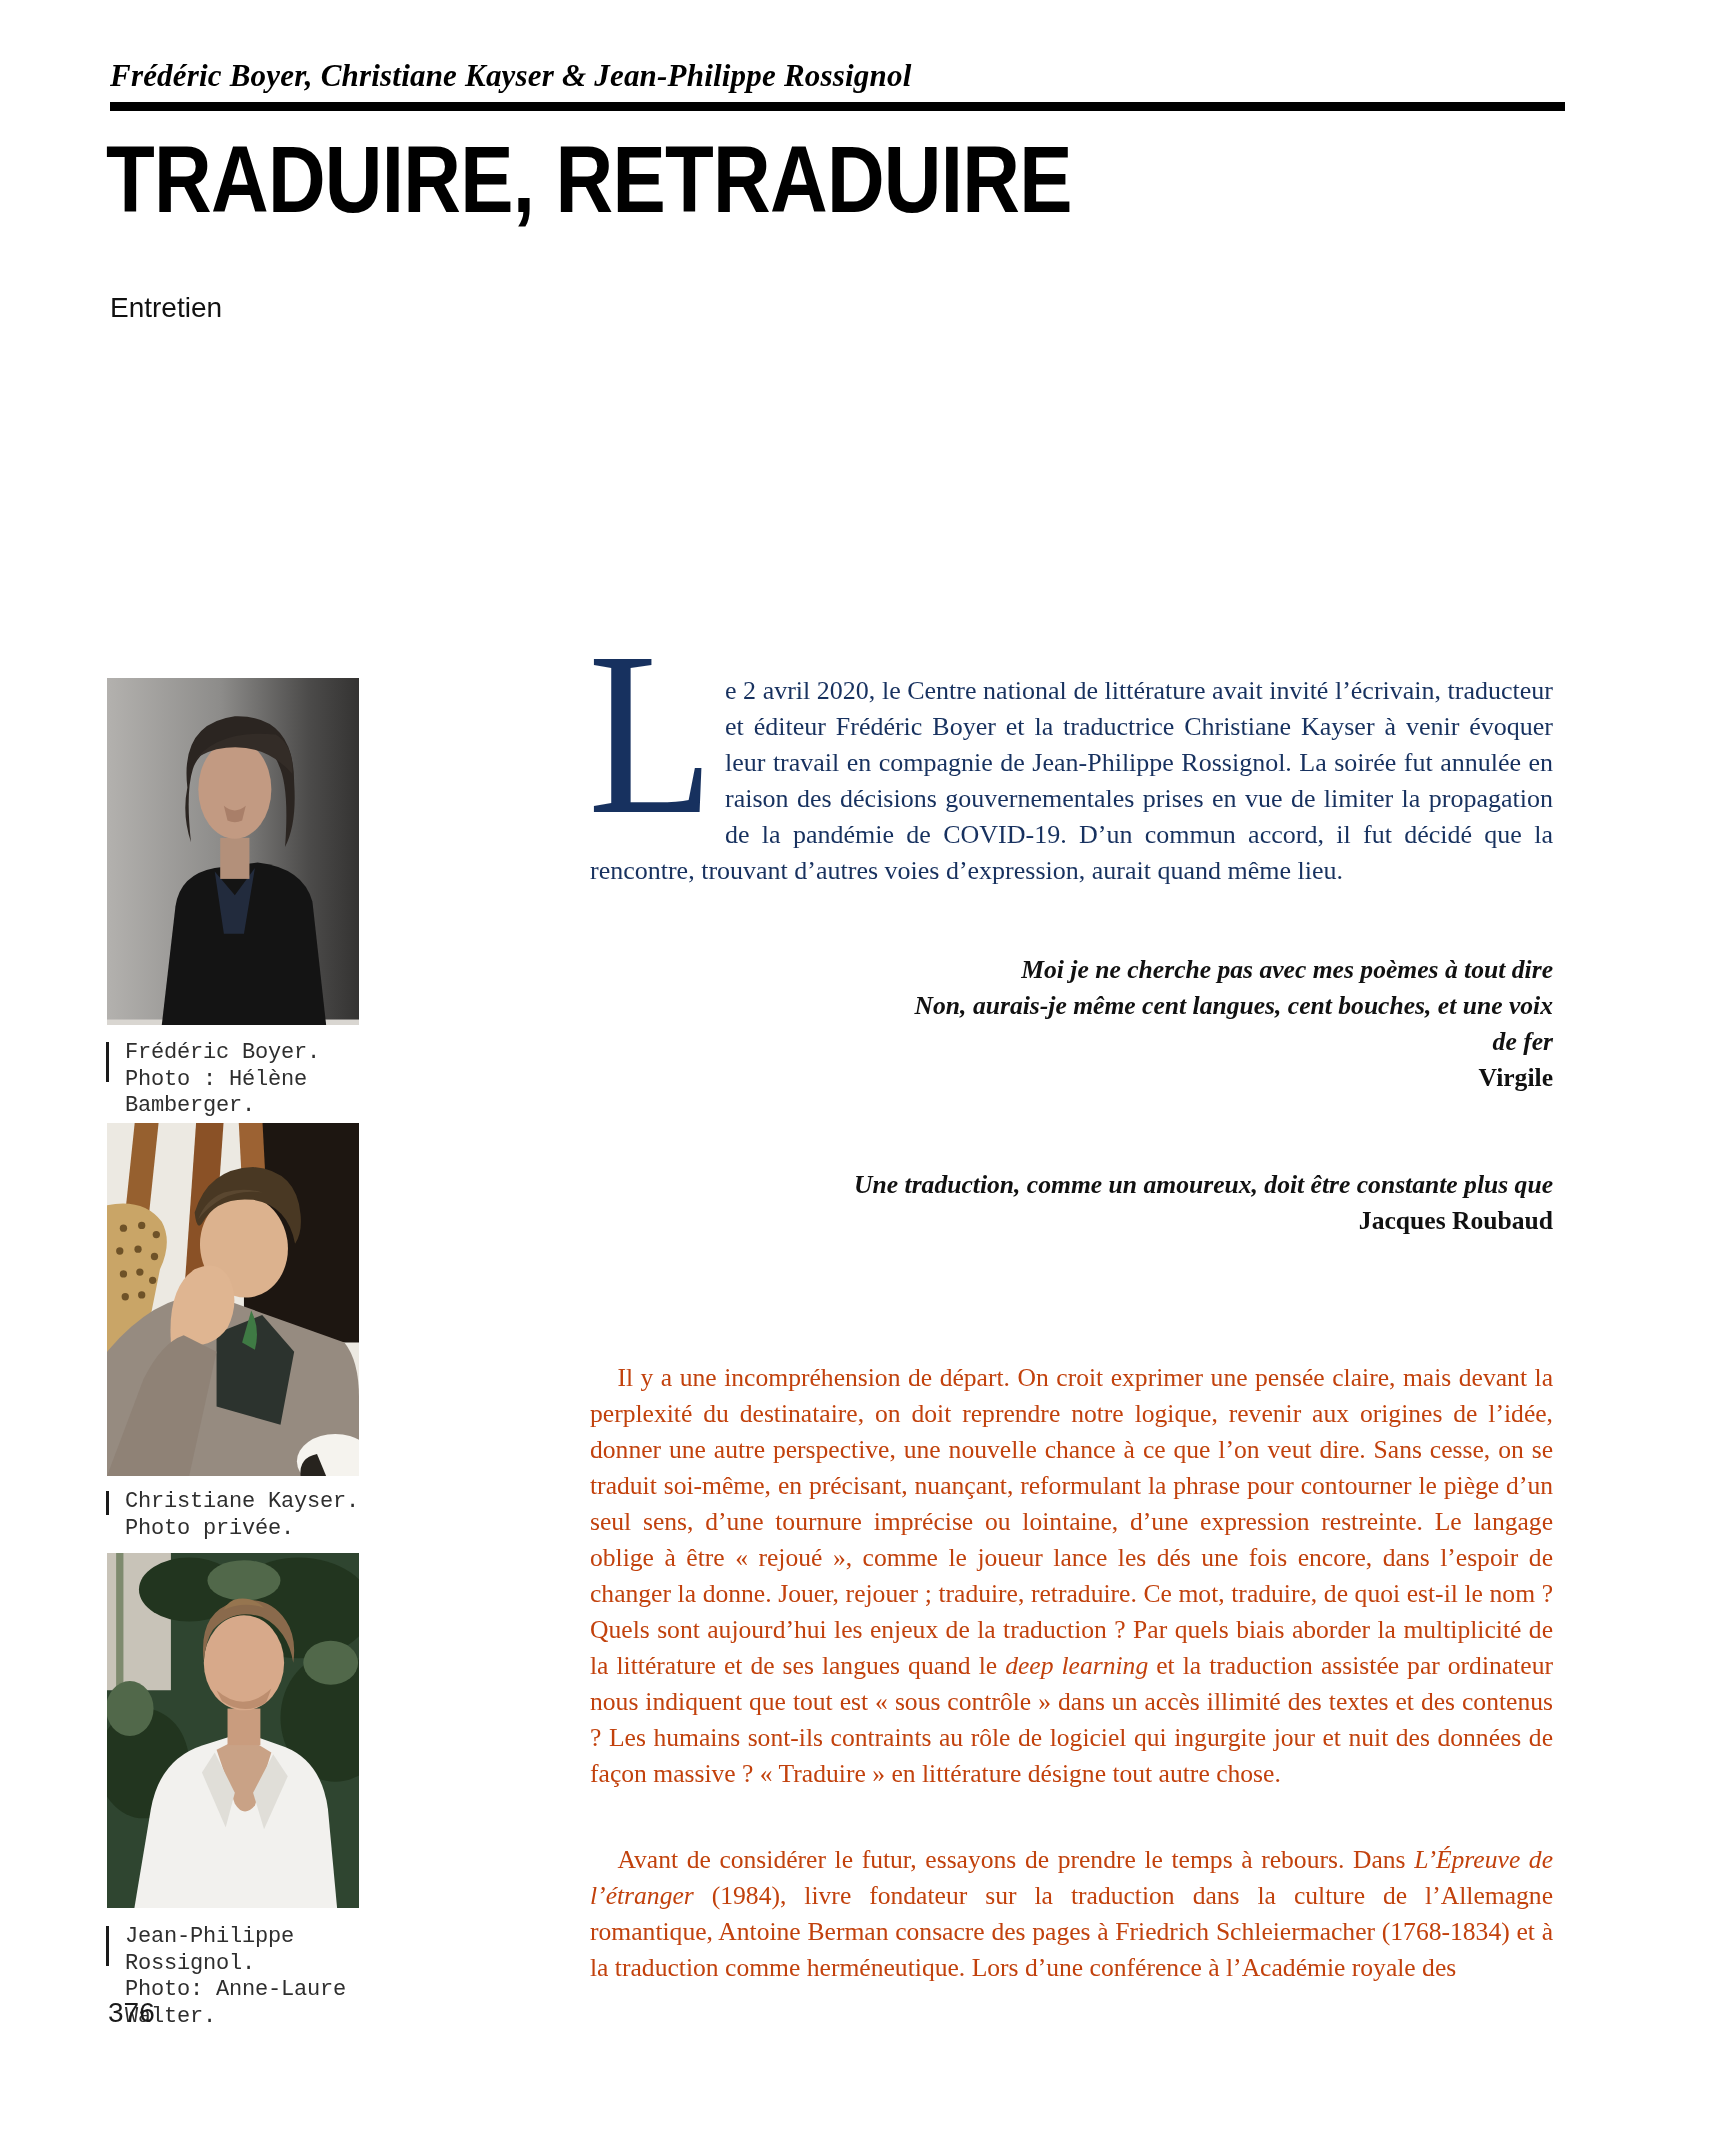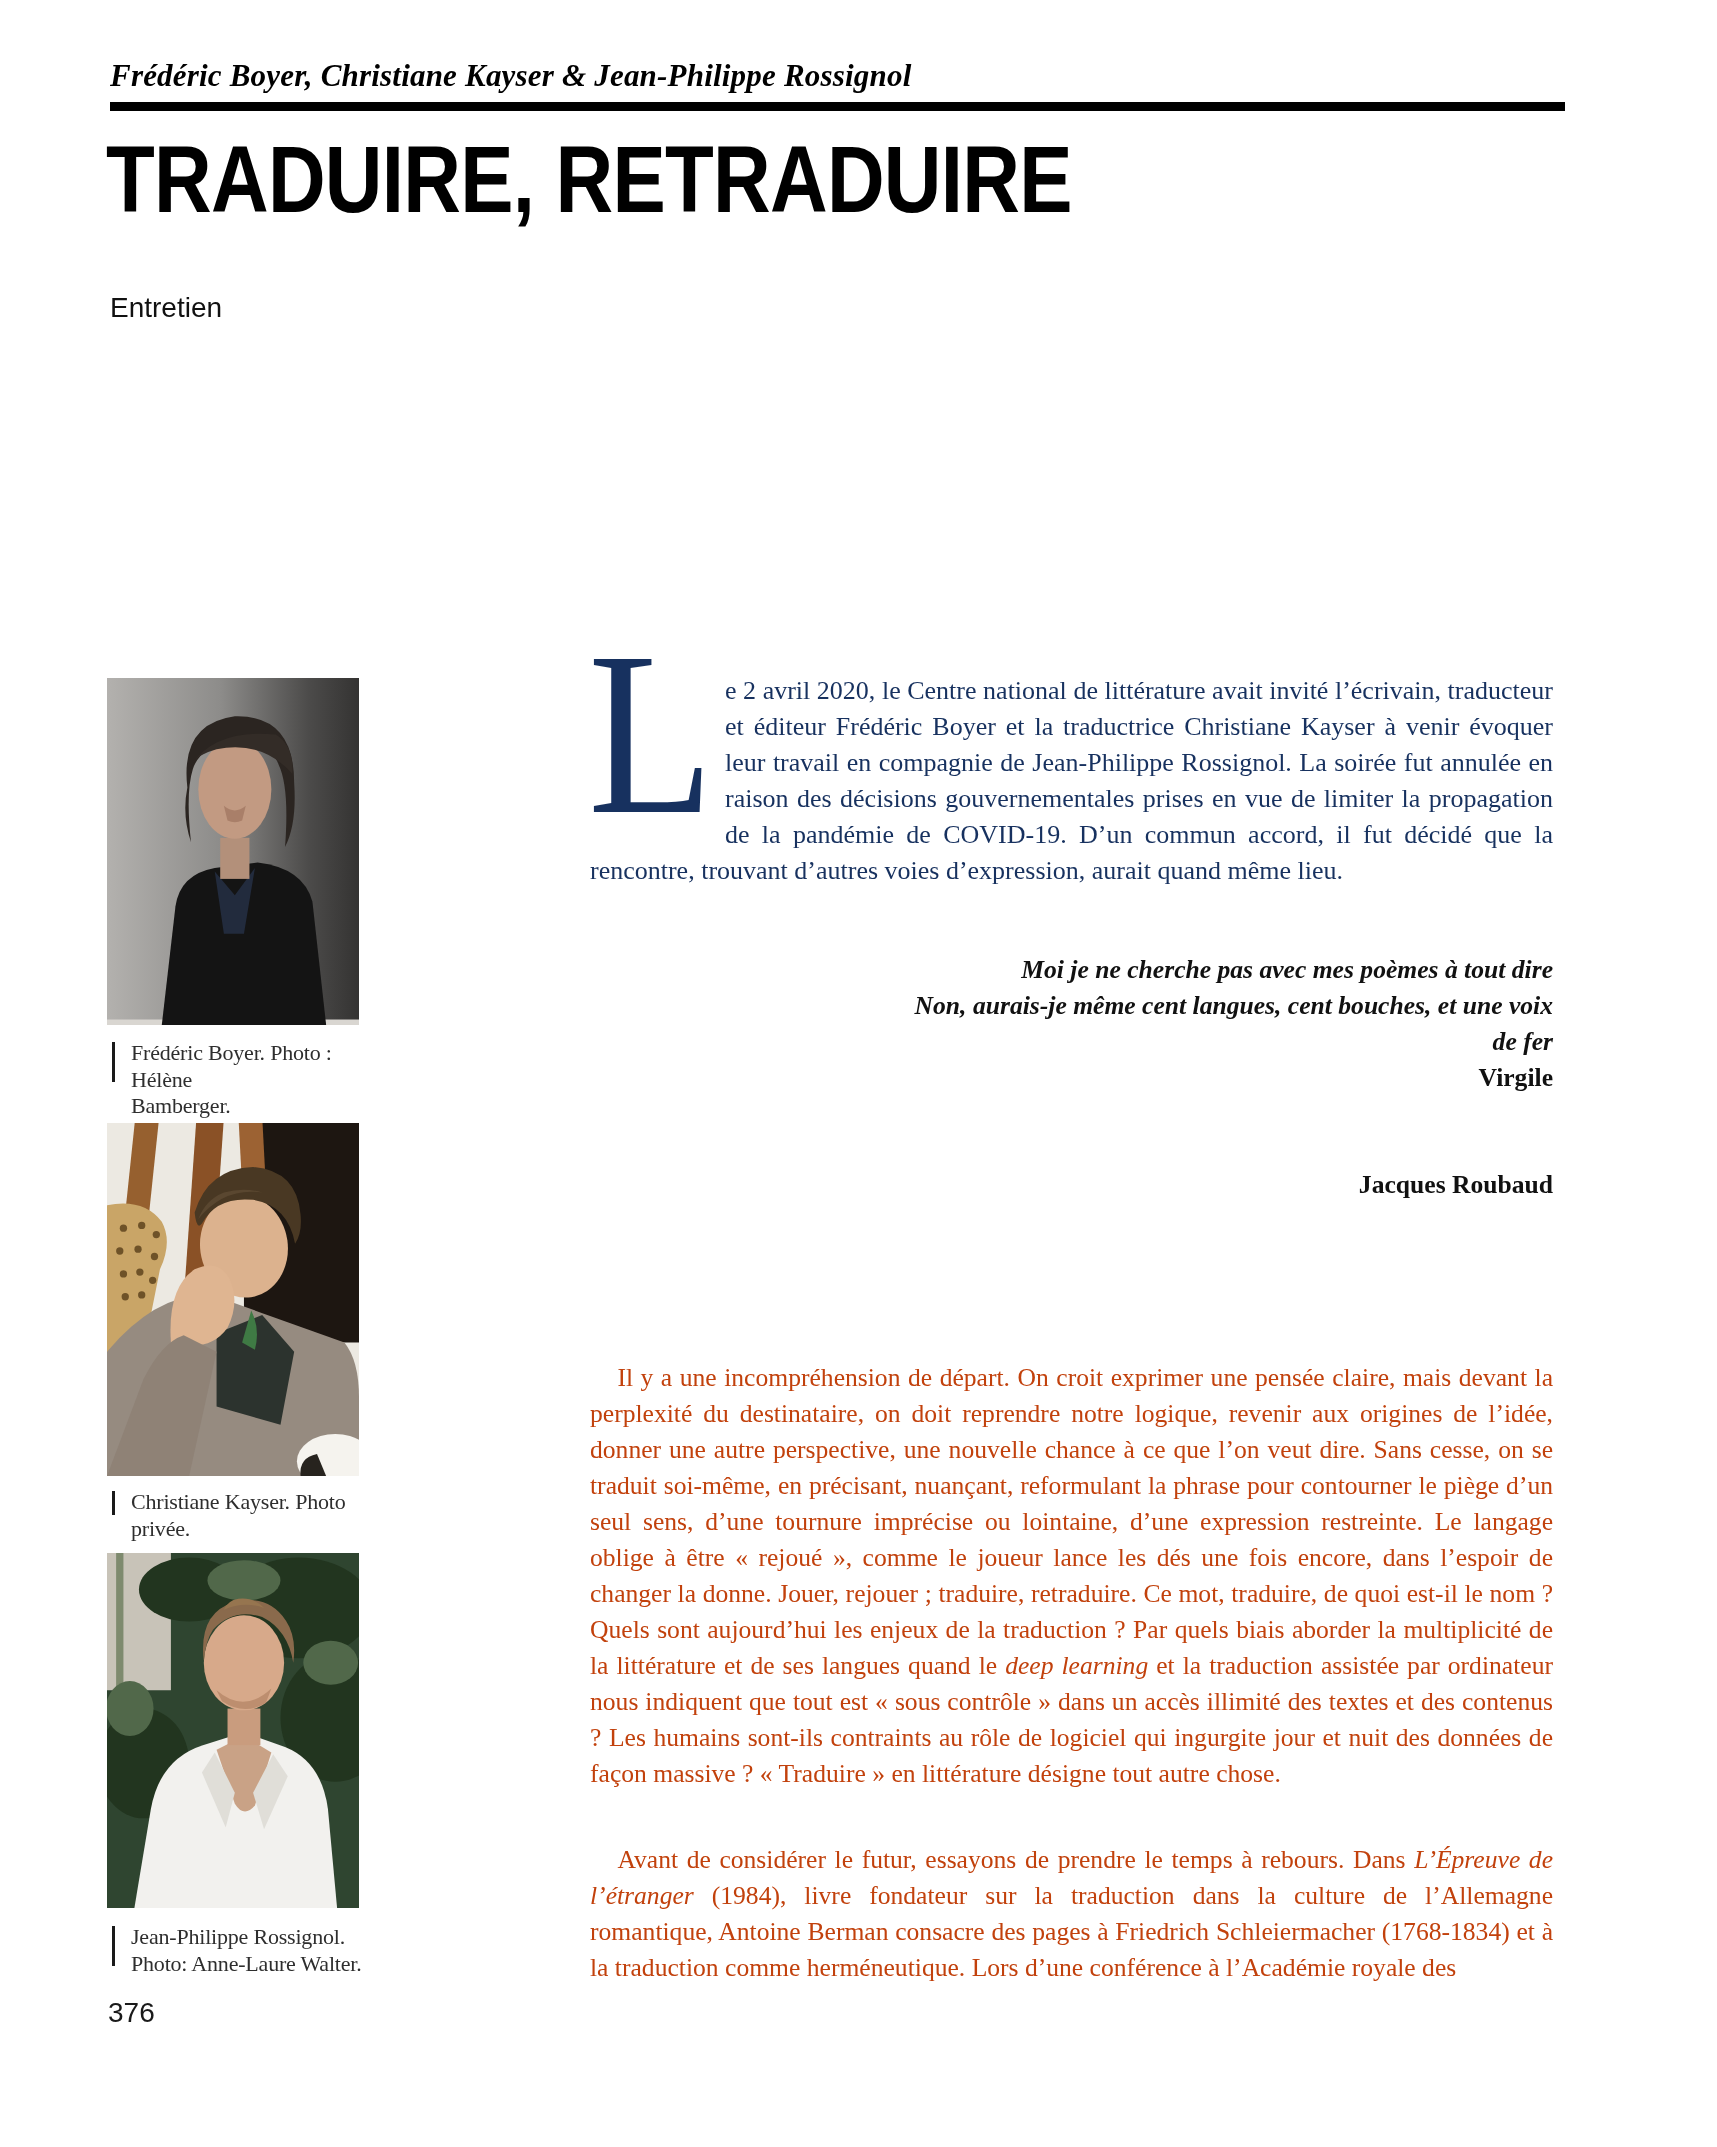--- a/index.html
+++ b/index.html
@@ -12,21 +12,21 @@
   .rule{position:absolute;left:110px;top:102px;width:1455px;height:9.1px;background:#000;}
   .title{position:absolute;left:106px;top:133px;font-family:"Liberation Sans",sans-serif;
          font-weight:700;font-size:94px;line-height:1;letter-spacing:-0.9px;color:#000;
          transform:scaleX(.85);transform-origin:left top;white-space:nowrap;}
   .genre{position:absolute;left:110px;top:270px;font-family:"Liberation Sans",sans-serif;
          font-size:28px;color:#111;margin-top:22px;}
 
   
   .photo{position:absolute;left:107px;width:252px;overflow:hidden;background:#888;}
   .photo svg{display:block;width:100%;height:100%;}
-  .caption{position:absolute;left:112px;width:274px;font-family:Liberation Serif, serif;
+  .caption{position:absolute;left:106px;width:274px;font-family:Liberation Mono, monospace;
            font-size:22px;line-height:26.5px;color:#2e2e2e;letter-spacing:-0.2px;}
   .caption .bar{position:absolute;left:0;top:1.8px;width:2.7px;background:#1a1a1a;}
   .caption .lines{margin-left:19px;}
   .pagenum{position:absolute;left:108px;top:1997px;font-family:"Liberation Sans",sans-serif;
            font-size:28px;color:#1a1a1a;}
 
   
   .col{position:absolute;left:590px;width:963px;}
   .intro{top:673px;font-size:26px;line-height:36px;color:#17315f;text-align:justify;}
   .dropcap-space{float:left;width:135px;height:175px;}
@@ -167,20 +167,21 @@
   </div>
 
   <div class="col epigraph epi1" style="position:absolute;">
     <div class="eline">Moi je ne cherche pas avec mes poèmes à tout dire</div>
     <div class="eline">Non, aurais-je même cent langues, cent bouches, et une voix</div>
     <div class="eline">de fer</div>
     <div class="attr">Virgile</div>
   </div>
 
   <div class="col epigraph epi2" style="position:absolute;">
+    <div class="eline">Une traduction, comme un amoureux, doit être constante plus que</div>
     <div class="attr">Jacques Roubaud</div>
   </div>
 
   <div class="col bodypar par1" style="position:absolute;"><span>Il y a une incompréhension de départ. On croit exprimer une pensée claire, mais devant la perplexité du destinataire, on doit reprendre notre logique, revenir aux origines de l’idée, donner une autre perspective, une nouvelle chance à ce que l’on veut dire. Sans cesse, on se traduit soi-même, en précisant, nuançant, reformulant la phrase pour contourner le piège d’un seul sens, d’une tournure imprécise ou lointaine, d’une expression restreinte. Le langage oblige à être « rejoué », comme le joueur lance les dés une fois encore, dans l’espoir de changer la donne. Jouer, rejouer ; traduire, retraduire. Ce mot, traduire, de quoi est-il le nom ? Quels sont aujourd’hui les enjeux de la traduction ? Par quels biais aborder la multiplicité de la littérature et de ses langues quand le </span><i>deep learning</i><span> et la traduction assistée par ordinateur nous indiquent que tout est « sous contrôle » dans un accès illimité des textes et des contenus ? Les humains sont-ils contraints au rôle de logiciel qui ingurgite jour et nuit des données de façon massive ? « Traduire » en littérature désigne tout autre chose.</span></div>
   <div class="col bodypar par2" style="position:absolute;"><span>Avant de considérer le futur, essayons de prendre le temps à rebours. Dans </span><i>L’Épreuve de l’étranger</i><span> (1984), livre fondateur sur la traduction dans la culture de l’Allemagne romantique, Antoine Berman consacre des pages à Friedrich Schleiermacher (1768-1834) et à la traduction comme herméneutique. Lors d’une conférence à l’Académie royale des</span></div>
 
 </div>
 
 
 </body></html>

